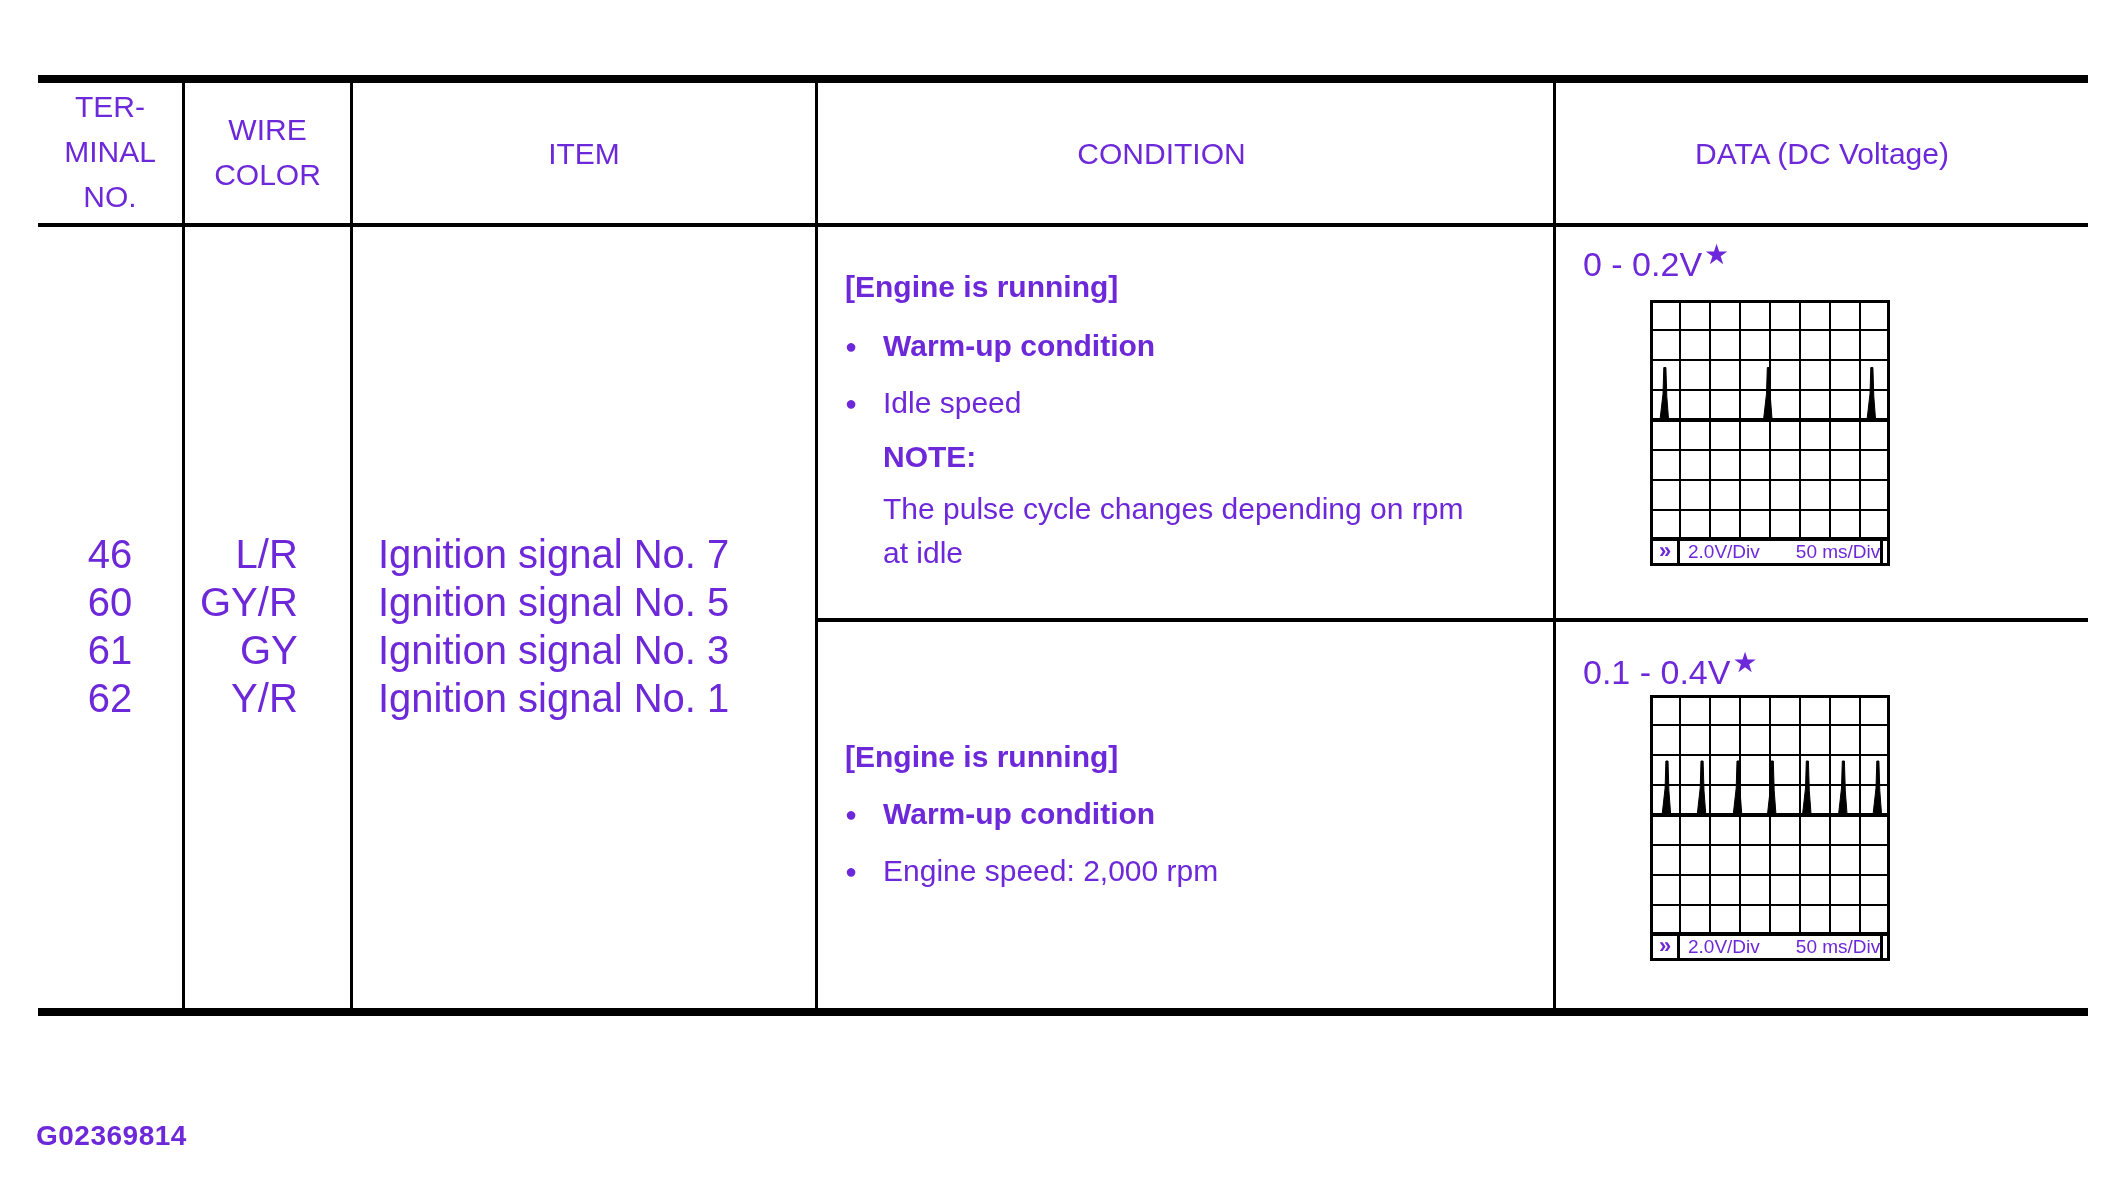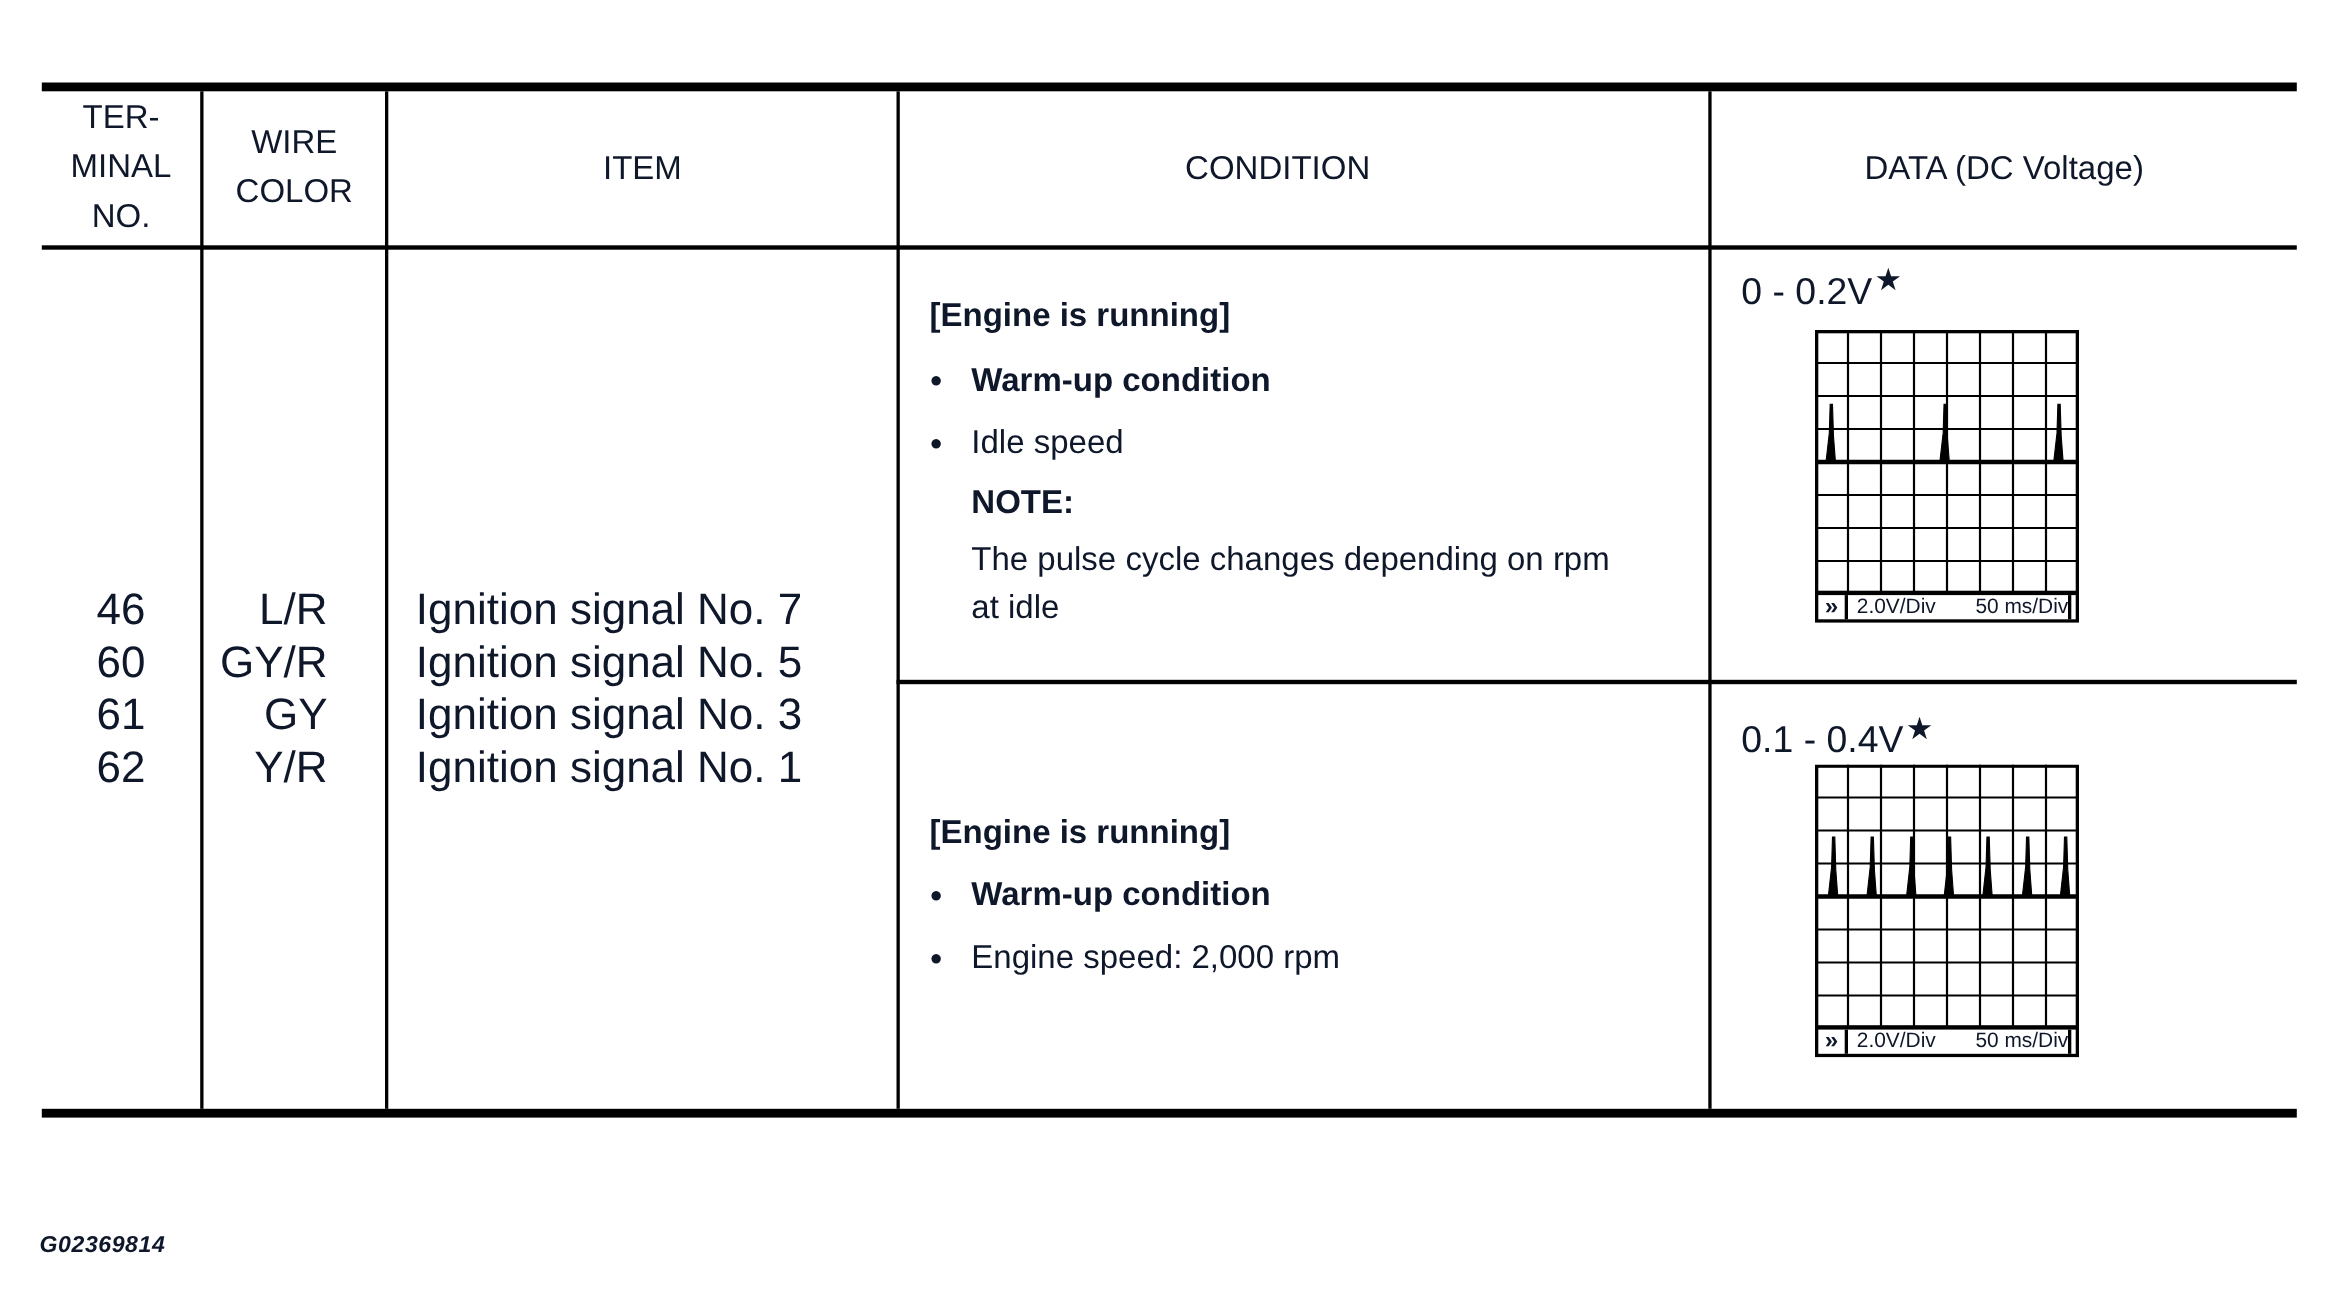--- a/index.html
+++ b/index.html
@@ -2,21 +2,21 @@
 <html><head>
 <meta charset="utf-8">
 <style>
   html,body{margin:0;padding:0;background:#e8e8e8;}
   .page{
     position:relative;
     width:2124px;
     height:1191px;
     background:#ffffff;
     font-family:"Liberation Sans", sans-serif;
-    color:#0f172a;
+    color:#6d28d9;
     overflow:hidden;
   }
   
   .hline,.vline{position:absolute;background:#000;}
   .line-top{left:38px;top:75px;width:2050px;height:8px;}
   .line-headsep{left:38px;top:223px;width:2050px;height:4px;}
   .line-midsep{left:815px;top:618px;width:1273px;height:4px;}
   .line-bottom{left:38px;top:1008px;width:2050px;height:8px;}
   .v1{left:182px;top:83px;width:3px;height:925px;}
   .v2{left:350px;top:83px;width:3px;height:925px;}
@@ -69,21 +69,21 @@
     flex:0 0 auto;width:24px;height:100%;
     border-right:3px solid #000;
     font-weight:bold;font-size:22px;line-height:20px;text-align:center;
   }
   .scope-vdiv{margin-left:8px;}
   .scope-tdiv{margin-left:36px;}
   .scope-endbox{flex:0 0 auto;width:24px;height:100%;border-left:3px solid #000;margin-left:auto;}
   
   .footnote{position:absolute;left:36px;top:1042px;font-size:32px;white-space:nowrap;}
   .footnote-star{font-size:44px;line-height:32px;vertical-align:-5px;margin-right:2px;}
-  .gnumber{position:absolute;left:36px;top:1120px;font-size:21px;font-weight:bold;letter-spacing:0.5px;font-style:italic;}
+  .gnumber{position:absolute;left:36px;top:1120px;font-size:28px;font-weight:bold;letter-spacing:0.5px;}
 </style>
 </head>
 <body>
 
 <div class="page">
 
   <div class="hline line-top"></div>
   <div class="hline line-headsep"></div>
   <div class="hline line-midsep"></div>
   <div class="hline line-bottom"></div>

